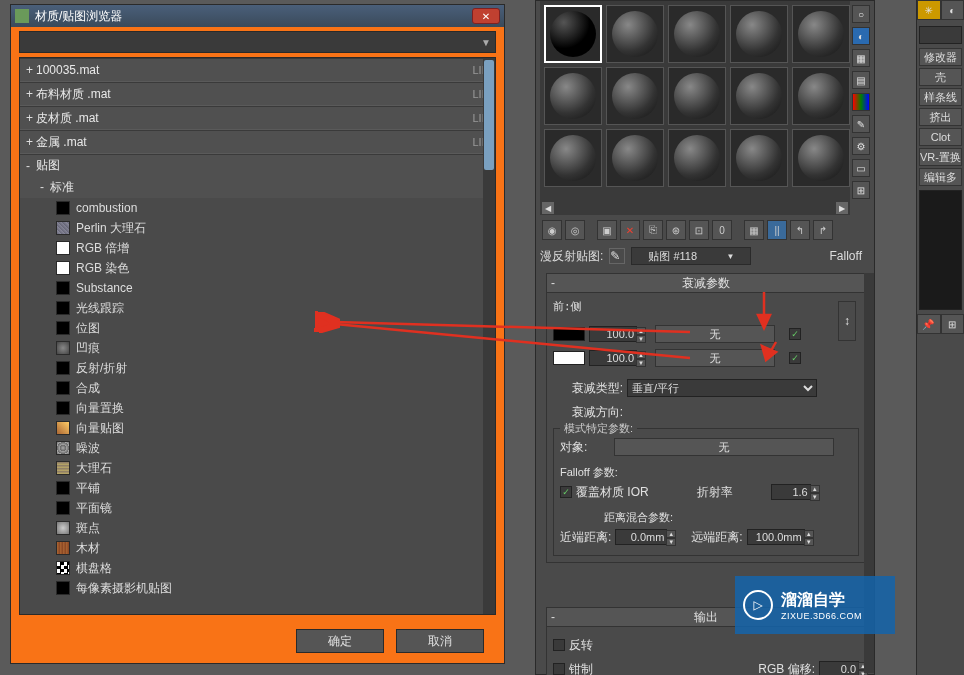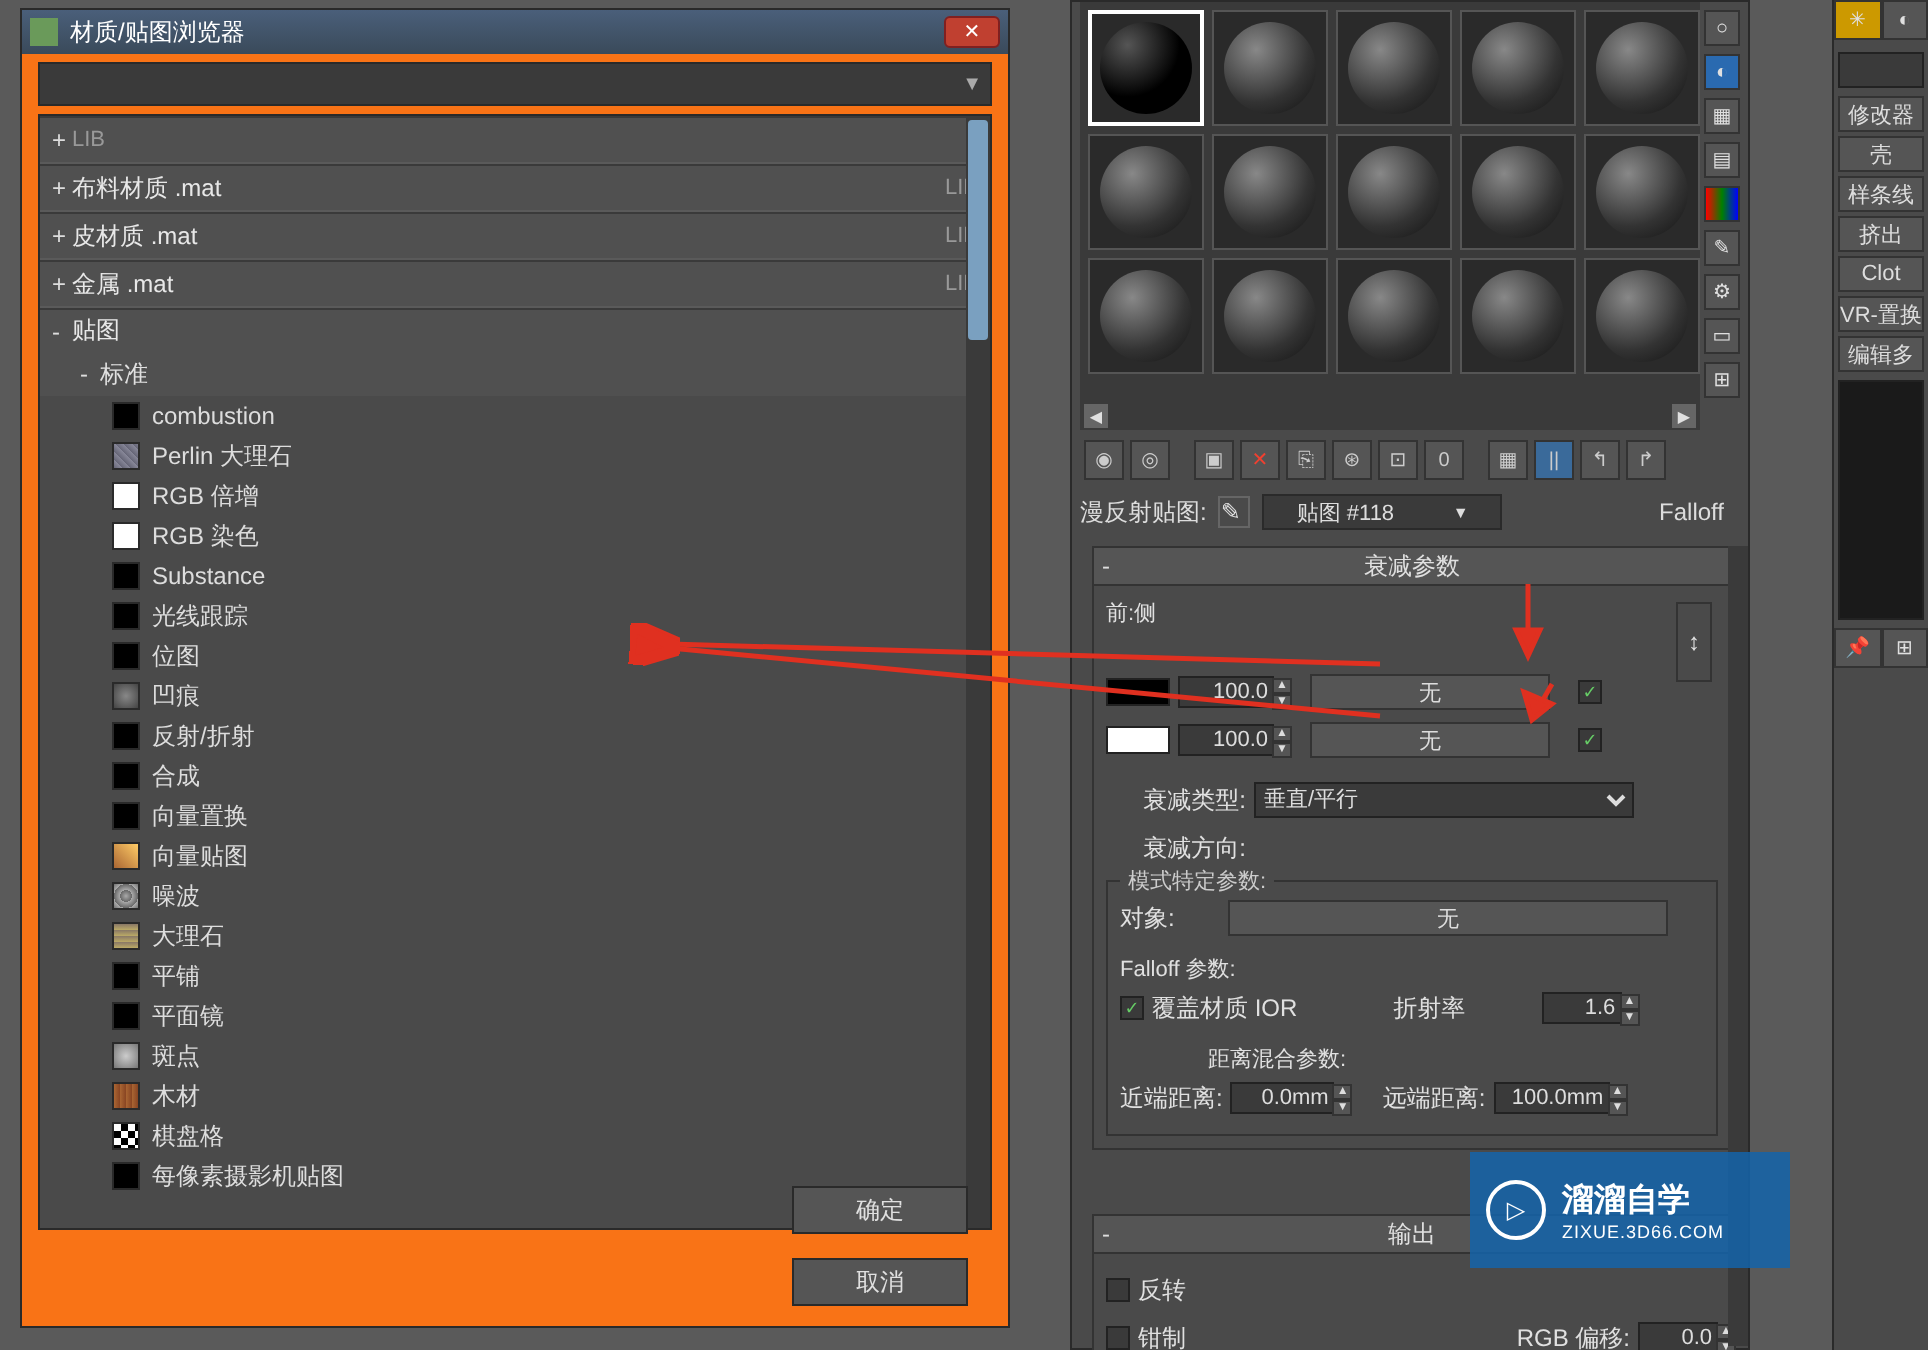--- a/index.html
+++ b/index.html
@@ -27,21 +27,21 @@
 .subcat { height: 22px; display: flex; align-items: center; padding: 0 6px 0 20px; background: #505050; }
 .subcat .pm { width: 10px; color: #ddd; }
 
 .mapitem { height: 20px; display: flex; align-items: center; padding: 0 0 0 36px; background: #4a4a4a; }
 .mapitem .sw { width: 14px; height: 14px; margin-right: 6px; border: 1px solid #2a2a2a; flex-shrink: 0; }
 .mapitem .nm { color: #ddd; }
 
 .scrollbar-v { position: absolute; right: 0; top: 0; width: 12px; height: 100%; background: #3a3a3a; }
 .scrollbar-v .thumb { position: absolute; left: 1px; top: 2px; width: 10px; height: 110px; background: #7aa0c0; border-radius: 2px; }
 
-.dlgbtns { position: absolute; bottom: 10px; right: 20px; display: flex; gap: 12px; flex-direction: column; }
+.dlgbtns { position: absolute; bottom: 10px; right: 20px; display: flex; gap: 12px; }
 .dlgbtns button { width: 88px; height: 24px; background: #555; border: 1px solid #2a2a2a; color: #e0e0e0; font-size: 12px; }
 
 
 .matpanel { position: absolute; left: 535px; top: 0px; width: 340px; height: 675px; background: #4a4a4a; border: 1px solid #2a2a2a; }
 
 .slotgrid { position: absolute; left: 4px; top: 0px; width: 310px; height: 200px; display: grid; grid-template-columns: repeat(5,58px); grid-template-rows: repeat(3,58px); gap: 4px; padding: 4px; background: #3a3a3a; }
 .slot { background: #2a2a2a; border: 1px solid #555; display: flex; align-items: center; justify-content: center; }
 .sphere { width: 46px; height: 46px; border-radius: 50%; background: radial-gradient(circle at 35% 30%, #888, #333 60%, #111); }
 .sphere.sel { background: radial-gradient(circle at 30% 25%, #555, #000 55%); }
 .slot.selected { border: 2px solid #fff; }
@@ -120,20 +120,21 @@
     <div class="close">
         <span>✕</span>
       </div>
   </div>
   <div class="searchrow">
     <span class="caret">▼</span>
   </div>
   <div class="listarea">
     <div class="libitem">
         <span class="plus">+</span>
+        <span class="name">100035.mat</span>
         <span class="lib">LIB</span>
       </div>
     <div class="libitem">
         <span class="plus">+</span>
         <span class="name">布料材质 .mat</span>
         <span class="lib">LIB</span>
       </div>
     <div class="libitem">
         <span class="plus">+</span>
         <span class="name">皮材质 .mat</span>
@@ -336,21 +337,21 @@
       </span>
     <span class="falloff">Falloff</span>
   </div>
 
   <div class="rollup r1">
     <div class="rolluphdr">
       <span class="mini">-</span>
       <span>衰减参数</span>
     </div>
     <div class="rollupbody">
-      <div style="font-size:11px; margin-bottom:20px;">前:侧</div>
+      <div style="font-size:11px; margin-bottom:8px;font-family:Liberation Mono, monospace;">前:侧</div>
 
       <div class="fieldrow">
         <span class="colorchip" style="background:#000"></span>
         <span class="spin">
             <span>100.0</span>
             <span class="ud">
               <span>▲</span>
               <span>▼</span>
             </span>
           </span>

